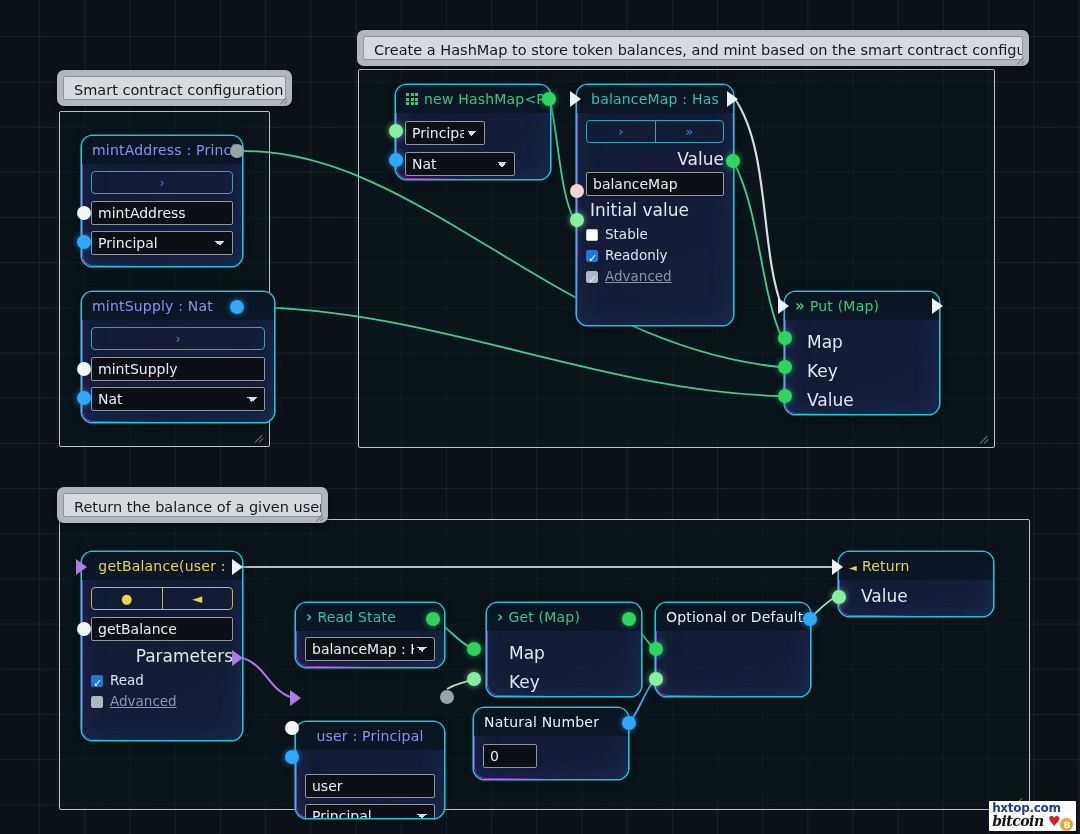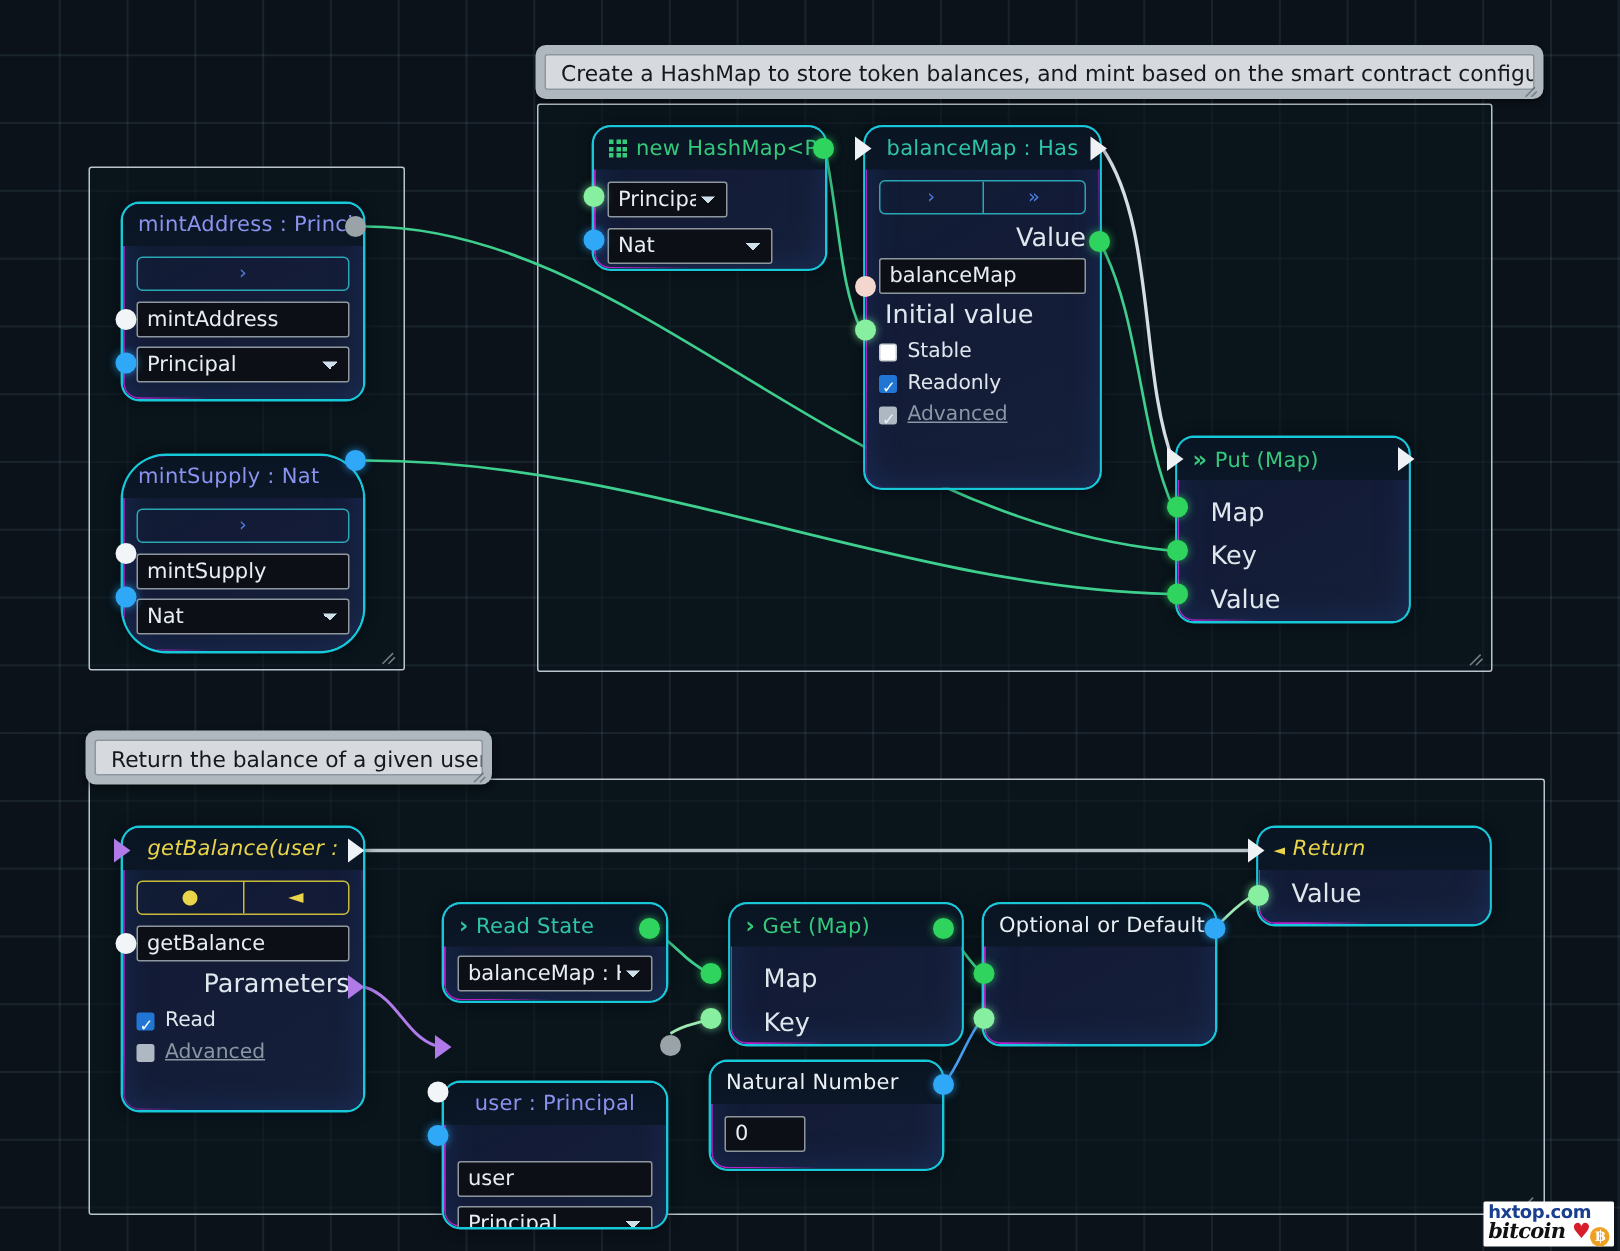--- a/index.html
+++ b/index.html
@@ -94,21 +94,21 @@
     font-size: 14px;
     letter-spacing: .2px;
     white-space: nowrap;
     overflow: hidden;
   }
   .node .body { position:relative; padding: 7px 9px 9px 9px; }
 
   .t-blue   { color:#8b93f0; }
   .t-green  { color:#35c97c; }
   .t-white  { color:#eaf0f5; }
-  .t-yellow { color:#e9d44a;font-style:italic; }
+  .t-yellow { color:#e9d44a; }
   .t-cyan   { color:#2fc4a8; }
 
   .txt {
     background:#0c1016; border:1px solid #8e979e; border-radius:2px;
     color:#e8eef3; font-size:14px; padding:3px 6px; width:100%;
     font-family:"DejaVu Sans", sans-serif; outline:none;
   }
   select.txt { appearance:none; -webkit-appearance:none; padding-right:20px;
     background-image: linear-gradient(45deg, transparent 50%, #cfe0ea 50%), linear-gradient(135deg, #cfe0ea 50%, transparent 50%);
     background-position: calc(100% - 12px) 9px, calc(100% - 7px) 9px;
@@ -201,20 +201,24 @@
 
     <path d="M447,689 C 458,682 462,684 473,679" fill="none" stroke="#9fe8b4" stroke-width="1.8"></path>
 
     <path d="M629,619 C 640,628 644,640 655,649" fill="none" stroke="#3ecf8e" stroke-width="1.8"></path>
 
     <path d="M629,723 C 640,710 644,692 655,679" fill="none" stroke="#4a9ff0" stroke-width="1.8"></path>
 
     <path d="M809,619 C 818,612 825,602 836,597" fill="none" stroke="#9fe8b4" stroke-width="1.8"></path>
   </svg>
 
+  <div class="comment" style="left:57px; top:70px; width:235px; height:36px;">
+    <div class="inner">Smart contract configuration</div>
+    <span class="cgrip"></span>
+  </div>
 
   <div class="comment" style="left:357px; top:30px; width:672px; height:36px;">
     <div class="inner">Create a HashMap to store token balances, and mint based on the smart contract configuration.</div>
     <span class="cgrip"></span>
   </div>
 
   <div class="comment" style="left:57px; top:487px; width:271px; height:36px;">
     <div class="inner">Return the balance of a given user.</div>
     <span class="cgrip"></span>
   </div>
@@ -232,21 +236,21 @@
       <div style="height:6px"></div>
       <select class="txt">
         <option>Principal</option>
       </select>
     </div>
   </div>
   <span class="port p-grey" style="left:230px; top:144px;"></span>
   <span class="port p-white" style="left:77px; top:206px;"></span>
   <span class="port p-blue" style="left:77px; top:235px;"></span>
 
-  <div class="node" style="left:82px; top:304px; width:160px; height:130px;border-radius:29px;">
+  <div class="node" style="left:82px; top:292px; width:192px; height:130px;">
     <div class="hdr">
       <span class="t-blue">mintSupply : Nat</span>
     </div>
     <div class="body">
       <div class="btnrow">
         <div>›</div>
       </div>
       <div style="height:7px"></div>
       <input class="txt" value="mintSupply" style="">
       <div style="height:6px"></div>

